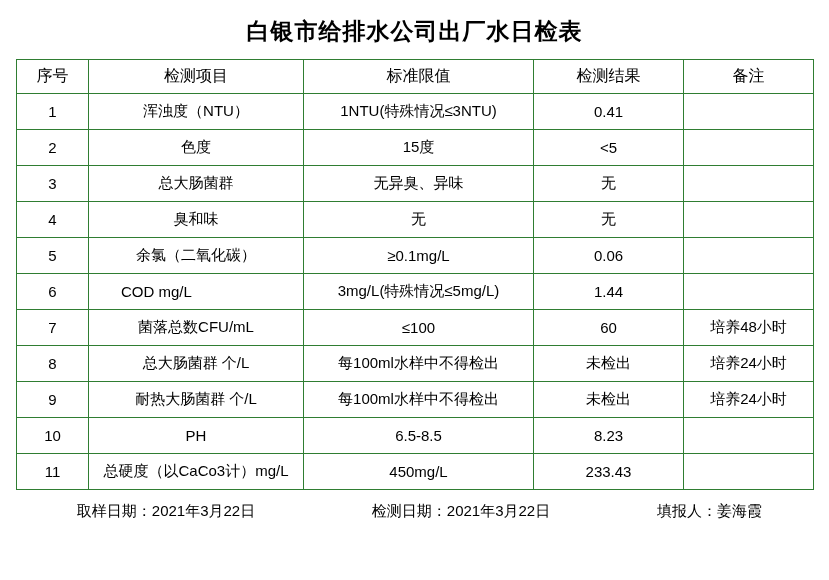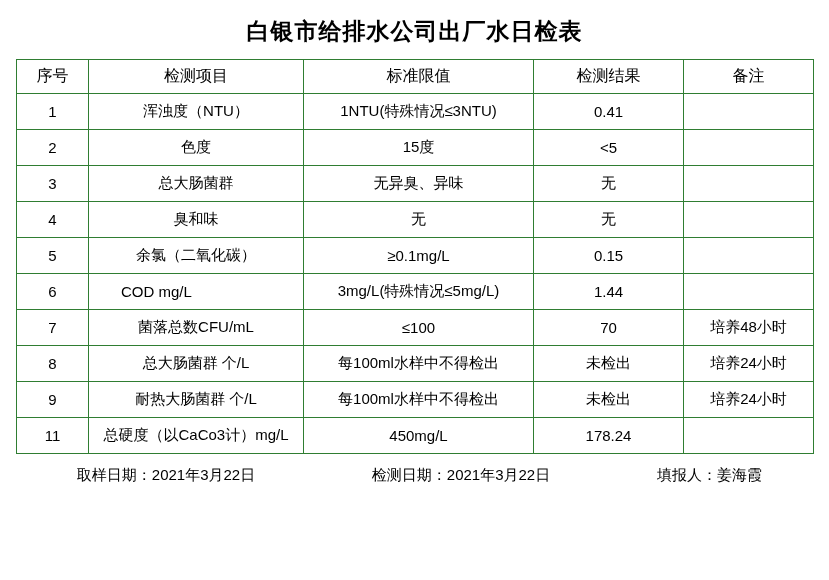--- a/index.html
+++ b/index.html
@@ -128,56 +128,63 @@
           <td>4</td>
           <td>臭和味</td>
           <td class="cell-small">无</td>
           <td>无</td>
           <td></td>
         </tr>
         <tr>
           <td>5</td>
           <td>余氯（二氧化碳）</td>
           <td class="cell-small">≥0.1mg/L</td>
-          <td>0.15</td>
+          <td>0.06</td>
           <td></td>
         </tr>
         <tr>
           <td>6</td>
           <td><span class="item-cod">COD          mg/L</span></td>
           <td class="cell-small">3mg/L(特殊情况≤5mg/L)</td>
           <td>1.44</td>
           <td></td>
         </tr>
         <tr>
           <td>7</td>
           <td>菌落总数CFU/mL</td>
           <td class="cell-small">≤100</td>
-          <td>70</td>
+          <td>60</td>
           <td>培养48小时</td>
         </tr>
         <tr>
           <td>8</td>
           <td>总大肠菌群 个/L</td>
           <td class="cell-small">每100ml水样中不得检出</td>
           <td>未检出</td>
           <td>培养24小时</td>
         </tr>
         <tr>
           <td>9</td>
           <td>耐热大肠菌群 个/L</td>
           <td class="cell-small">每100ml水样中不得检出</td>
           <td>未检出</td>
           <td>培养24小时</td>
         </tr>
         <tr>
+          <td>10</td>
+          <td>PH</td>
+          <td class="cell-small">6.5-8.5</td>
+          <td>8.23</td>
+          <td></td>
+        </tr>
+        <tr>
           <td>11</td>
           <td class="cell-small">总硬度（以CaCo3计）mg/L</td>
           <td class="cell-small">450mg/L</td>
-          <td>178.24</td>
+          <td>233.43</td>
           <td></td>
         </tr>
       </tbody>
     </table>
   </div>
 
   <div class="footer">
     <div class="f-sample">取样日期：2021年3月22日</div>
     <div class="f-test">检测日期：2021年3月22日</div>
     <div class="f-filler">填报人：姜海霞</div>

